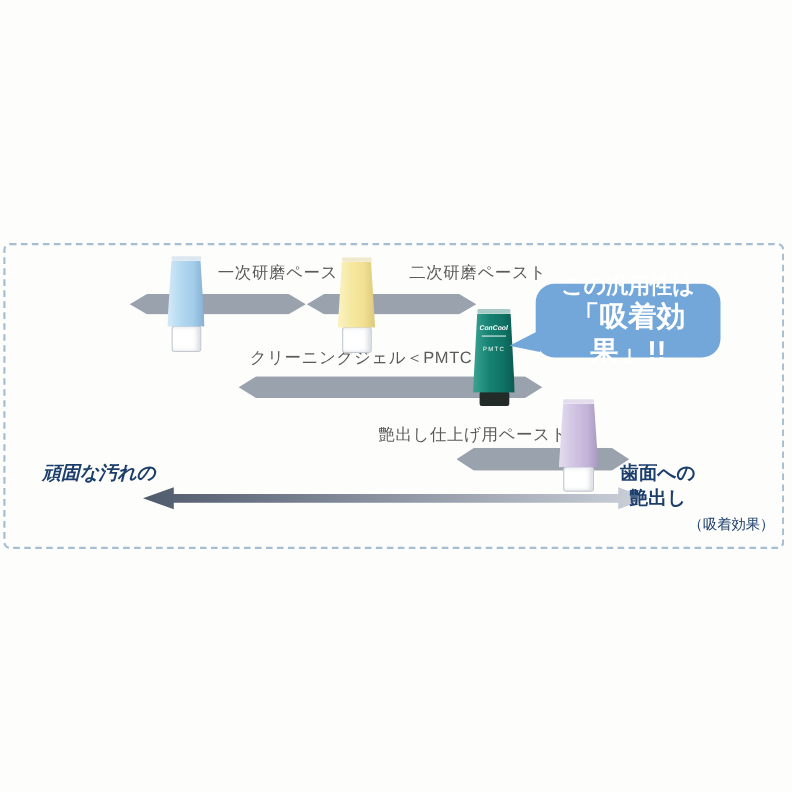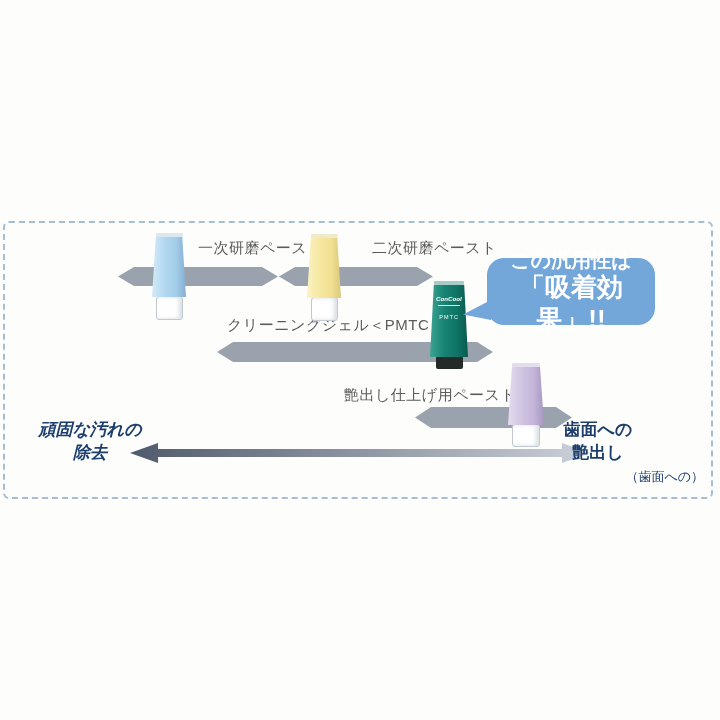--- a/index.html
+++ b/index.html
@@ -125,21 +125,20 @@
       <linearGradient id="axgrad" x1="0" y1="0" x2="1" y2="0">
         <stop offset="0" stop-color="#4f5a6c"></stop>
         <stop offset="1" stop-color="#ccd1da"></stop>
       </linearGradient>
     </defs>
     <polygon points="2,12 30,2 30,8 434,8 434,2 462,12 434,22 434,16 30,16 30,22" fill="url(#axgrad)"></polygon>
   </svg>
 
   <div class="axis-label ax-left">
     <div>頑固な汚れの</div>
-    <div>除去</div>
   </div>
   <div class="axis-label ax-right">
     <div>歯面への</div>
     <div>艶出し</div>
   </div>
-  <div class="note">（歯面への）</div>
+  <div class="note">（吸着効果）</div>
 
 </div>
 
 </body></html>

